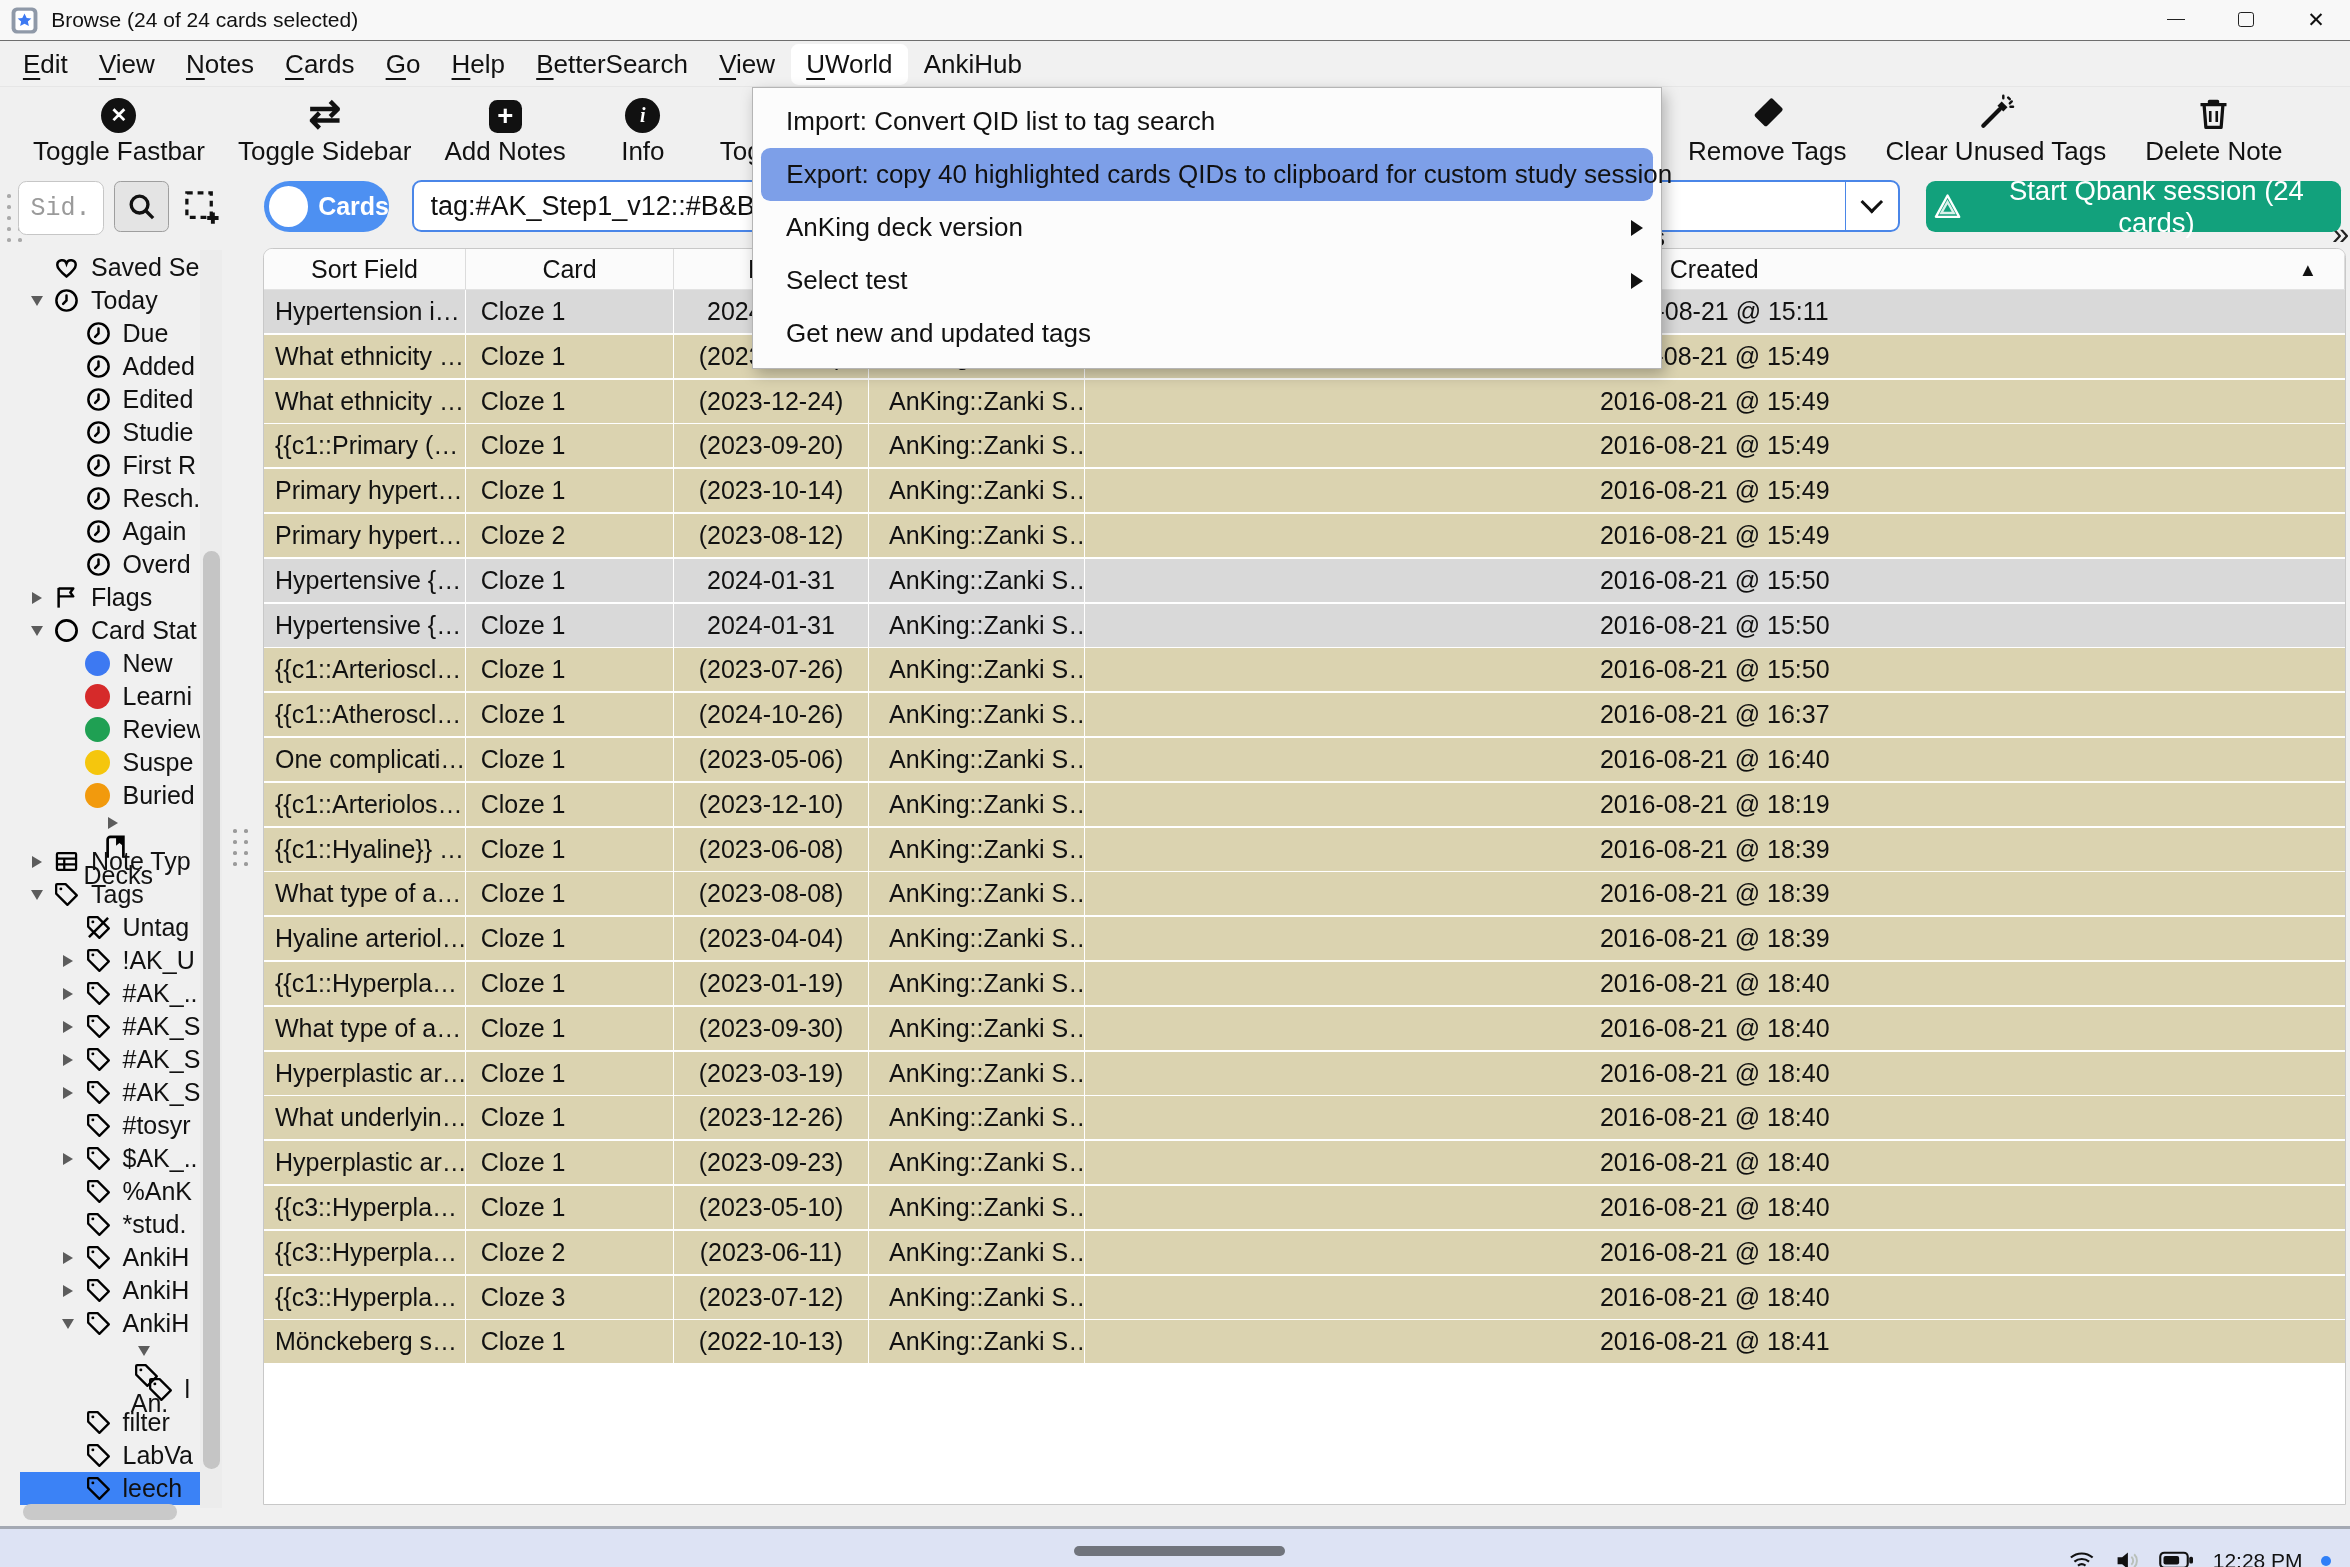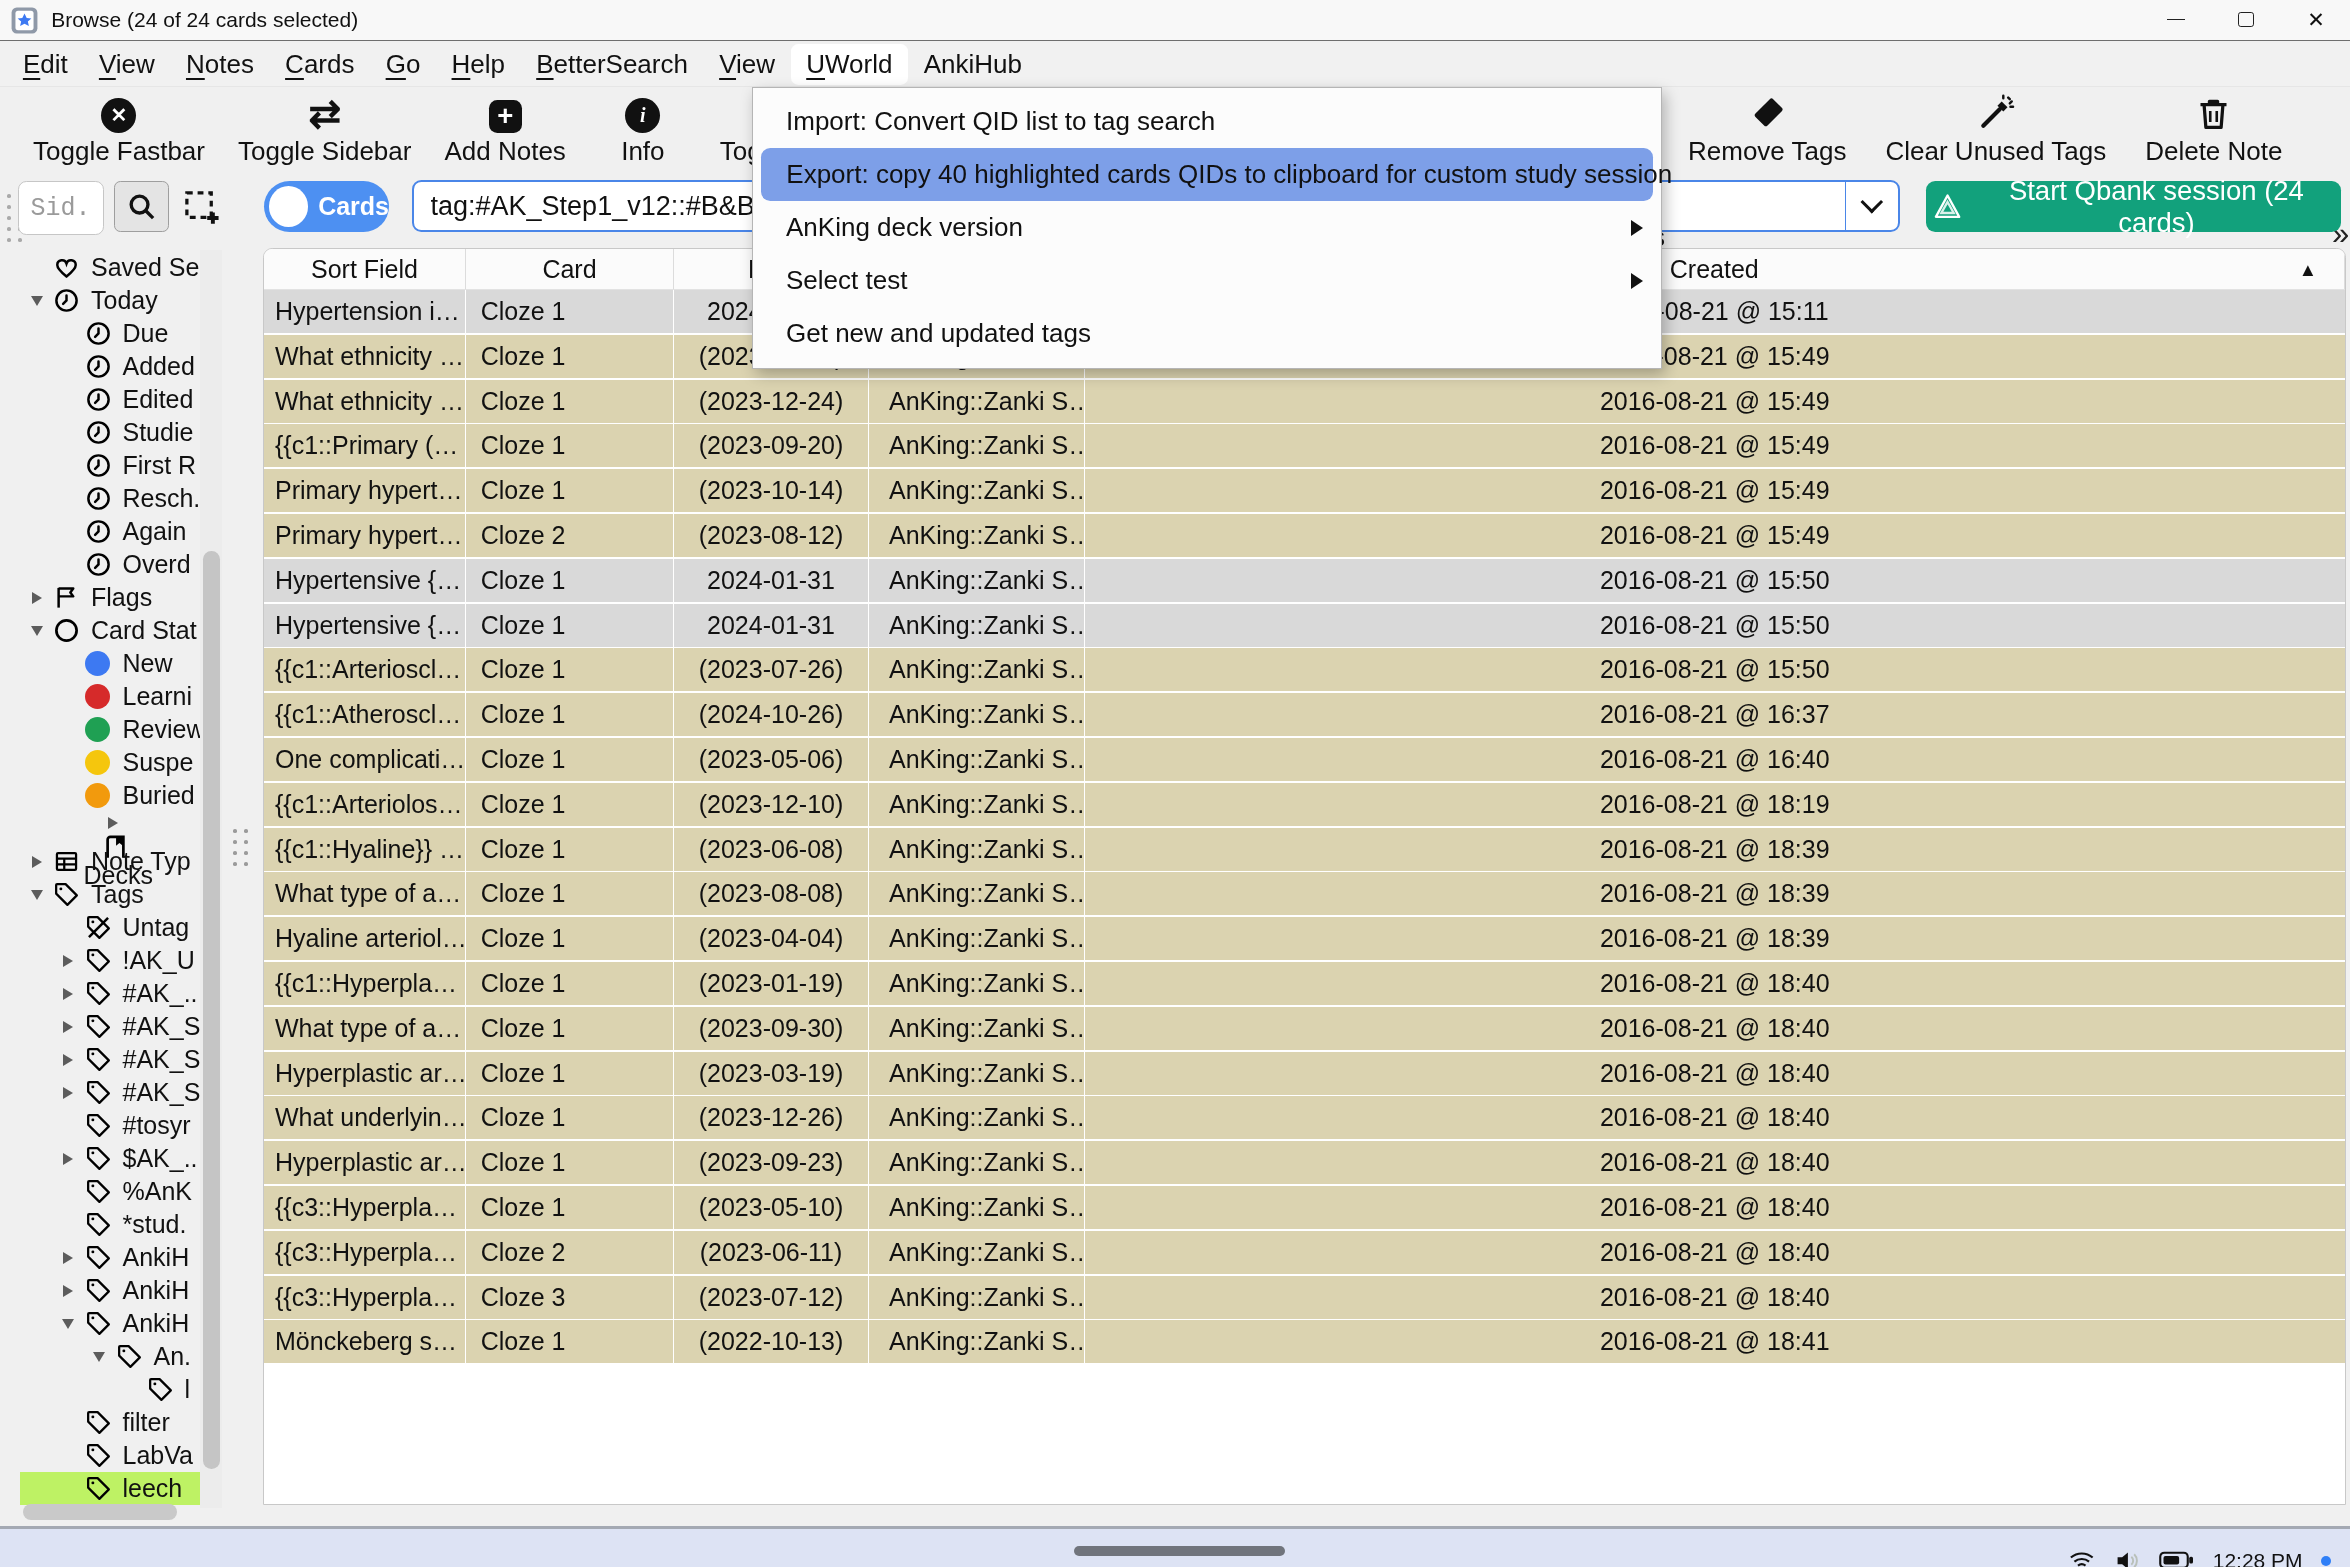--- a/index.html
+++ b/index.html
@@ -63,21 +63,21 @@
   .search-dd { width:53px; border-left:1.8px solid #4a86e8; display:flex; align-items:center; justify-content:center; }
   .chev-down { width:15.6px; height:15.6px; border-right:3.7px solid #111; border-bottom:3.7px solid #111;
     transform:rotate(45deg) translate(-2.8px,-2.8px); }
   .qbank-btn { position:absolute; left:1926px; top:181px; width:415px; height:51px; background:#12a17c;
     border:none; border-radius:9.2px; color:#fff; font-size:27.5px; font-family:inherit;
     display:flex; align-items:center; justify-content:center; gap:14.7px; }
   .qbank-btn svg { width:33px; height:33px; }
   
   .sidebar-tree { position:absolute; left:20px; top:251px; width:180px; height:1256px; overflow:hidden; }
   .sb-row { height:33px; display:flex; align-items:center; white-space:nowrap; }
-  .sb-row.selected { background:#bef264; }
+  .sb-row.selected { background:#3b82f6; }
   .caret { width:22px; flex:0 0 22px; display:flex; justify-content:center; align-items:center; }
   .caret.collapsed::before { content:""; border-left:10px solid #5c5c5c; border-top:6.4px solid transparent; border-bottom:6.4px solid transparent; }
   .caret.expanded::before { content:""; border-top:10px solid #5c5c5c; border-left:6.4px solid transparent; border-right:6.4px solid transparent; }
   .sb-icon { width:27px; height:27px; flex:0 0 27px; margin-left:5.5px; display:flex; }
   .sb-icon svg { width:100%; height:100%; }
   .dot { width:25px; height:25px; border-radius:50%; display:block; margin:0.9px; }
   .sb-label { font-size:25px; margin-left:11px; }
   .sb-vtrack { position:absolute; left:200px; top:250px; width:22px; height:1258px; background:#ececec; }
   .sb-vthumb { position:absolute; left:203px; top:551px; width:16.5px; height:918px; background:#c5c5c5; border-radius:8.3px; }
   .sb-hthumb { position:absolute; left:23px; top:1504px; width:154px; height:15.6px; background:#c9c9c9; border-radius:8.3px; }
@@ -571,21 +571,21 @@
     <div class="sb-row" style="padding-left: 37px;">
       <span class="caret expanded"></span>
       <span class="sb-icon">
         <svg viewBox="0 0 24 24" fill="none" stroke="#000" stroke-width="2">
           <path d="M2.8 11.2V3.6a.8.8 0 0 1 .8-.8h7.6l10 10-8.4 8.4-10-10z" stroke-linejoin="round"></path>
           <circle cx="7" cy="7" r="1.3" fill="#000" stroke="none"></circle>
         </svg>
       </span>
       <span class="sb-label">AnkiH</span>
     </div>
-    <div class="sb-row" style="padding-left: 68px;">
+    <div class="sb-row" style="padding-left: 68px; flex-direction: column;">
       <span class="caret expanded"></span>
       <span class="sb-icon">
         <svg viewBox="0 0 24 24" fill="none" stroke="#000" stroke-width="2">
           <path d="M2.8 11.2V3.6a.8.8 0 0 1 .8-.8h7.6l10 10-8.4 8.4-10-10z" stroke-linejoin="round"></path>
           <circle cx="7" cy="7" r="1.3" fill="#000" stroke="none"></circle>
         </svg>
       </span>
       <span class="sb-label">An.</span>
     </div>
     <div class="sb-row" style="padding-left: 99px;">

